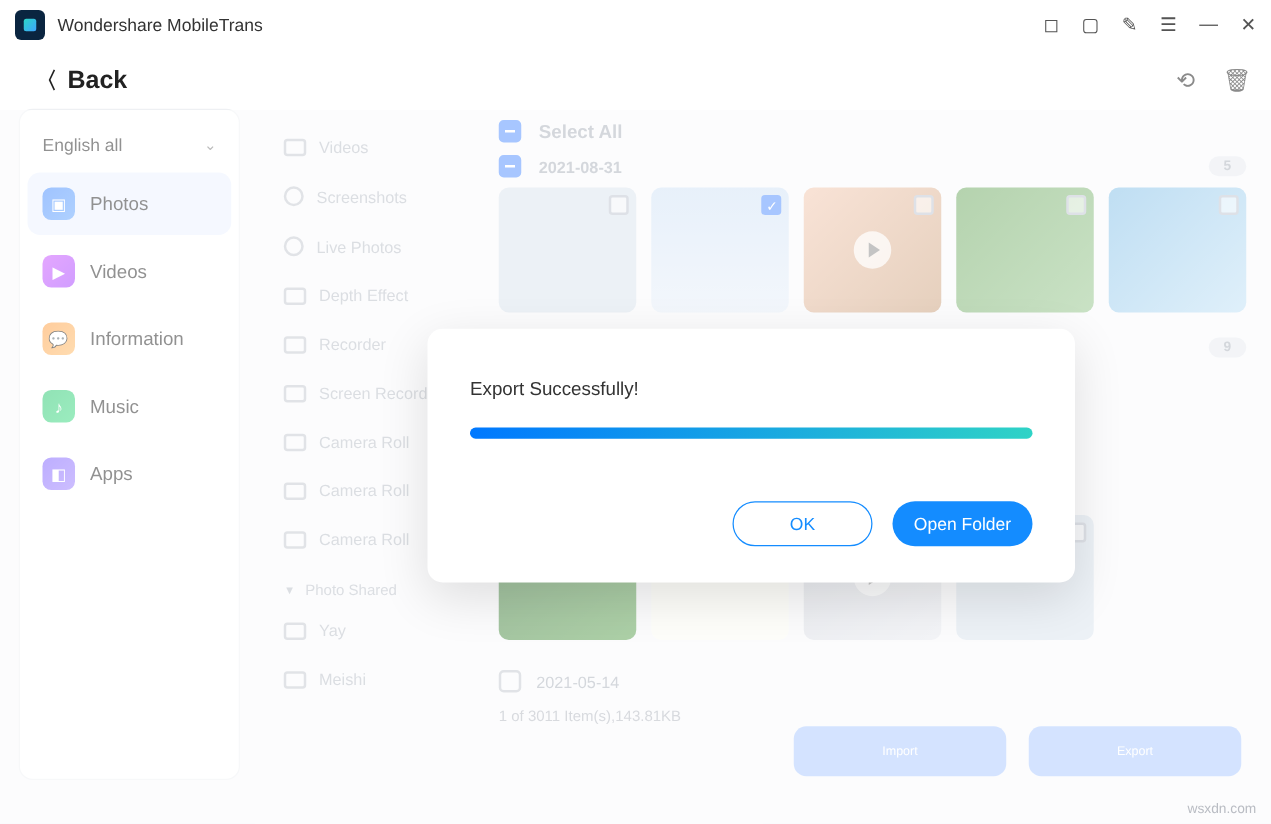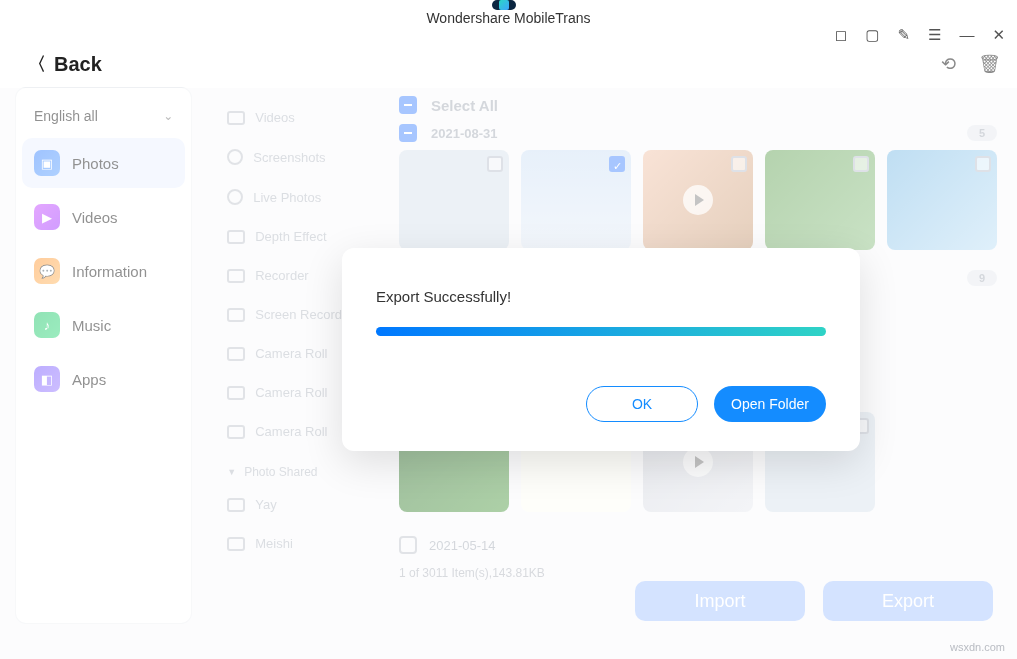--- a/index.html
+++ b/index.html
@@ -1,18 +1,18 @@
 <!DOCTYPE html>
 <html><head>
 <meta charset="utf-8">
 <style>
 * { box-sizing: border-box; margin: 0; padding: 0; font-family: -apple-system, BlinkMacSystemFont, "Segoe UI", Arial, sans-serif; }
 body { width: 1017px; height: 659px; background: #f8f9fb; position: relative; overflow: hidden; }
 
-.titlebar { height: 40px; display: flex; align-items: center; padding: 0 12px; background: #fff; flex-direction: column; }
+.titlebar { height: 40px; display: flex; align-items: center; padding: 0 12px; background: #fff; }
 .titlebar .logo { width: 24px; height: 24px; background: #0a2540; border-radius: 5px; display: flex; align-items: center; justify-content: center; margin-right: 10px; }
 .titlebar .logo-inner { width: 10px; height: 10px; background: linear-gradient(135deg,#2bd6c6,#3ea4ff); border-radius: 2px; }
 .titlebar .title { font-size: 14px; color: #333; }
 .titlebar .win-controls { margin-left: auto; display: flex; gap: 18px; color: #545454; }
 .titlebar .win-controls span { cursor: pointer; font-size: 15px; }
 
 .backbar { height: 48px; display: flex; align-items: center; padding: 0 16px 0 28px; background: #fff; }
 .backbar .back-btn { display: flex; align-items: center; gap: 8px; font-size: 20px; font-weight: 600; color: #222; cursor: pointer; }
 .backbar .chevron { font-size: 18px; }
 .backbar .toolbar-right { margin-left: auto; display: flex; gap: 22px; color: #8a8a8a; font-size: 18px; }
@@ -61,25 +61,25 @@
 .t6 { background: #fff; }
 .t7 { background: linear-gradient(135deg,#dce0e8,#f3f4f7); }
 .t8 { background: linear-gradient(135deg,#3d7a3a,#5aa14e); }
 .t9 { background: #fdfdf5; }
 .t10 { background: linear-gradient(135deg,#d3d6de,#e7e9ef); }
 
 .section-date-row { display:flex; align-items:center; gap:12px; padding: 6px 0 8px; }
 .status-line { font-size:12px; color:#b0b4bd; padding-top:4px; }
 
 .bottom-buttons { position:absolute; right:8px; bottom:2px; display:flex; gap:18px; }
-.big-btn { width:170px; height:40px; border-radius:10px; background:#a9c7ff; color:#fff; font-size:18px; display:flex; align-items:center; justify-content:center; cursor:pointer; }
+.big-btn { width:170px; height:40px; border-radius:10px; background:#a9c7ff; color:#fff; font-size:10px; display:flex; align-items:center; justify-content:center; cursor:pointer; }
 
 .dimmer { position:absolute; left:0; right:0; bottom:0; top:88px; background: rgba(255,255,255,.5); pointer-events:none; }
 
-.modal { position:absolute; left:342px; top:248px; width:518px; height:203px; background:#fff; border-radius:12px; box-shadow: 0 12px 40px rgba(0,0,0,.12); padding: 40px 34px 24px; z-index: 20; }
+.modal { position:absolute; left:342px; top:263px; width:518px; height:203px; background:#fff; border-radius:12px; box-shadow: 0 12px 40px rgba(0,0,0,.12); padding: 40px 34px 24px; z-index: 20; }
 .modal .msg { font-size:15px; color:#333; margin-bottom: 22px; }
 .progress { height: 9px; border-radius: 5px; background: linear-gradient(90deg,#0078ff,#2fd3c6); margin-bottom: 50px; }
 .modal-btns { display:flex; justify-content:flex-end; gap:16px; }
 .mbtn { width:112px; height:36px; border-radius:18px; font-size:14px; display:flex; align-items:center; justify-content:center; cursor:pointer; }
 .mbtn.primary { background:#148cff; color:#fff; }
 .mbtn.secondary { background:#fff; color:#148cff; border:1.5px solid #148cff; }
 
 .watermark { position:absolute; right:12px; bottom:6px; font-size:11px; color:#b9bcc3; z-index: 5; }
 </style>
 </head>

